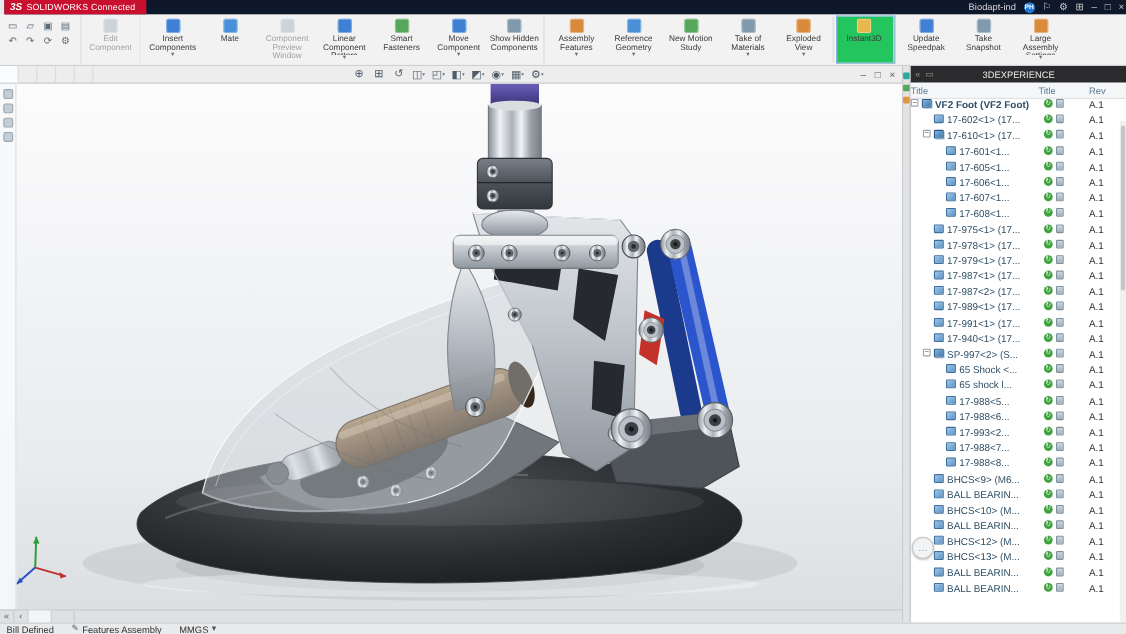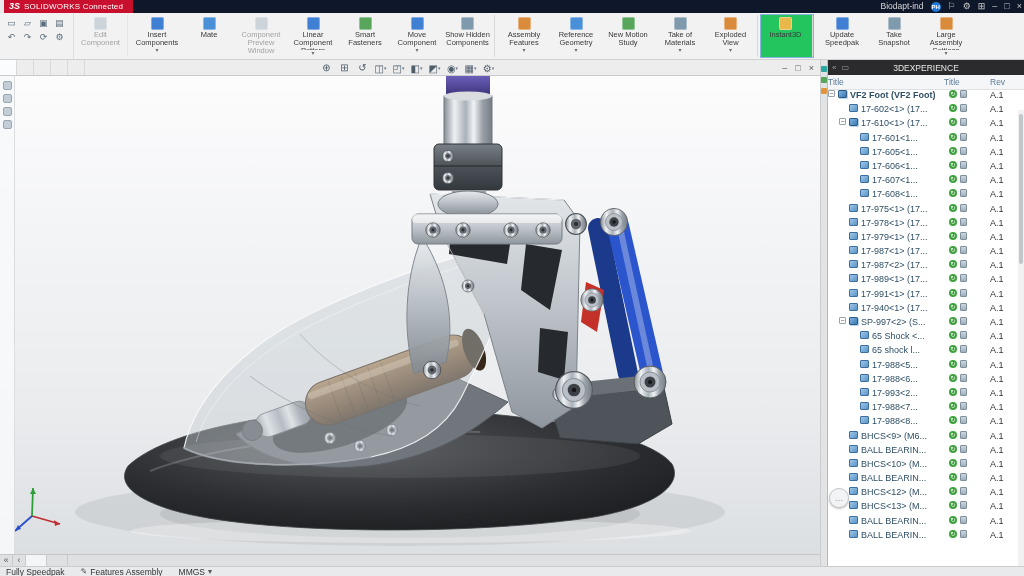--- a/index.html
+++ b/index.html
@@ -801,21 +801,21 @@
     </span>
   <span style="display:flex">
 
   <span class="bb-tab active"></span>
       <span class="bb-tab"></span>
     </span>
 </div>
 
 <div class="statusbar">
   <span class="sb-group">
-    <span class="sb-item">Fully Speedpak</span>
+    <span class="sb-item">Bill Defined</span>
     <span class="sb-item">
       <span class="sb-glyph">✎</span>
       <span>Features Assembly</span>
     </span>
     <span class="sb-item">
       <span>MMGS</span>
       <span class="sb-glyph">▾</span>
     </span>
   </span>
 </div>

